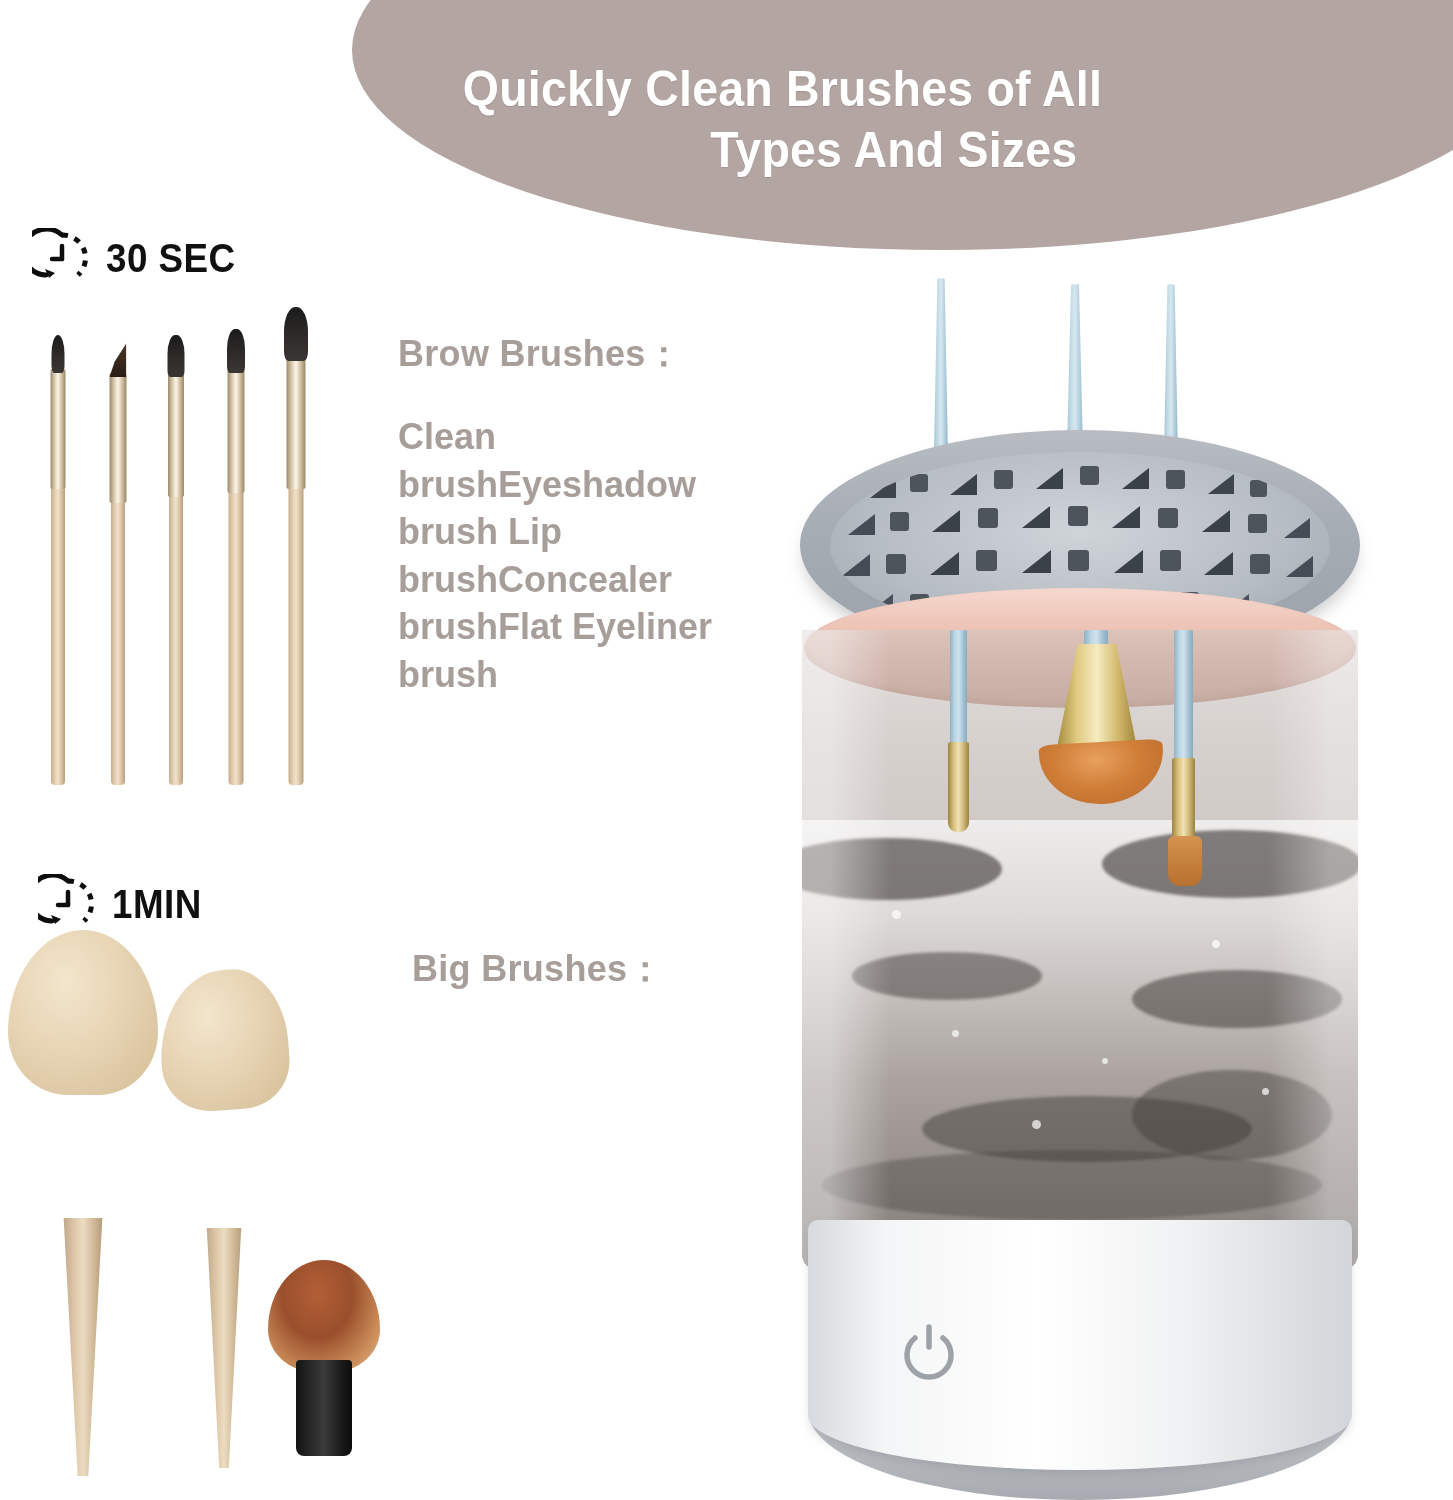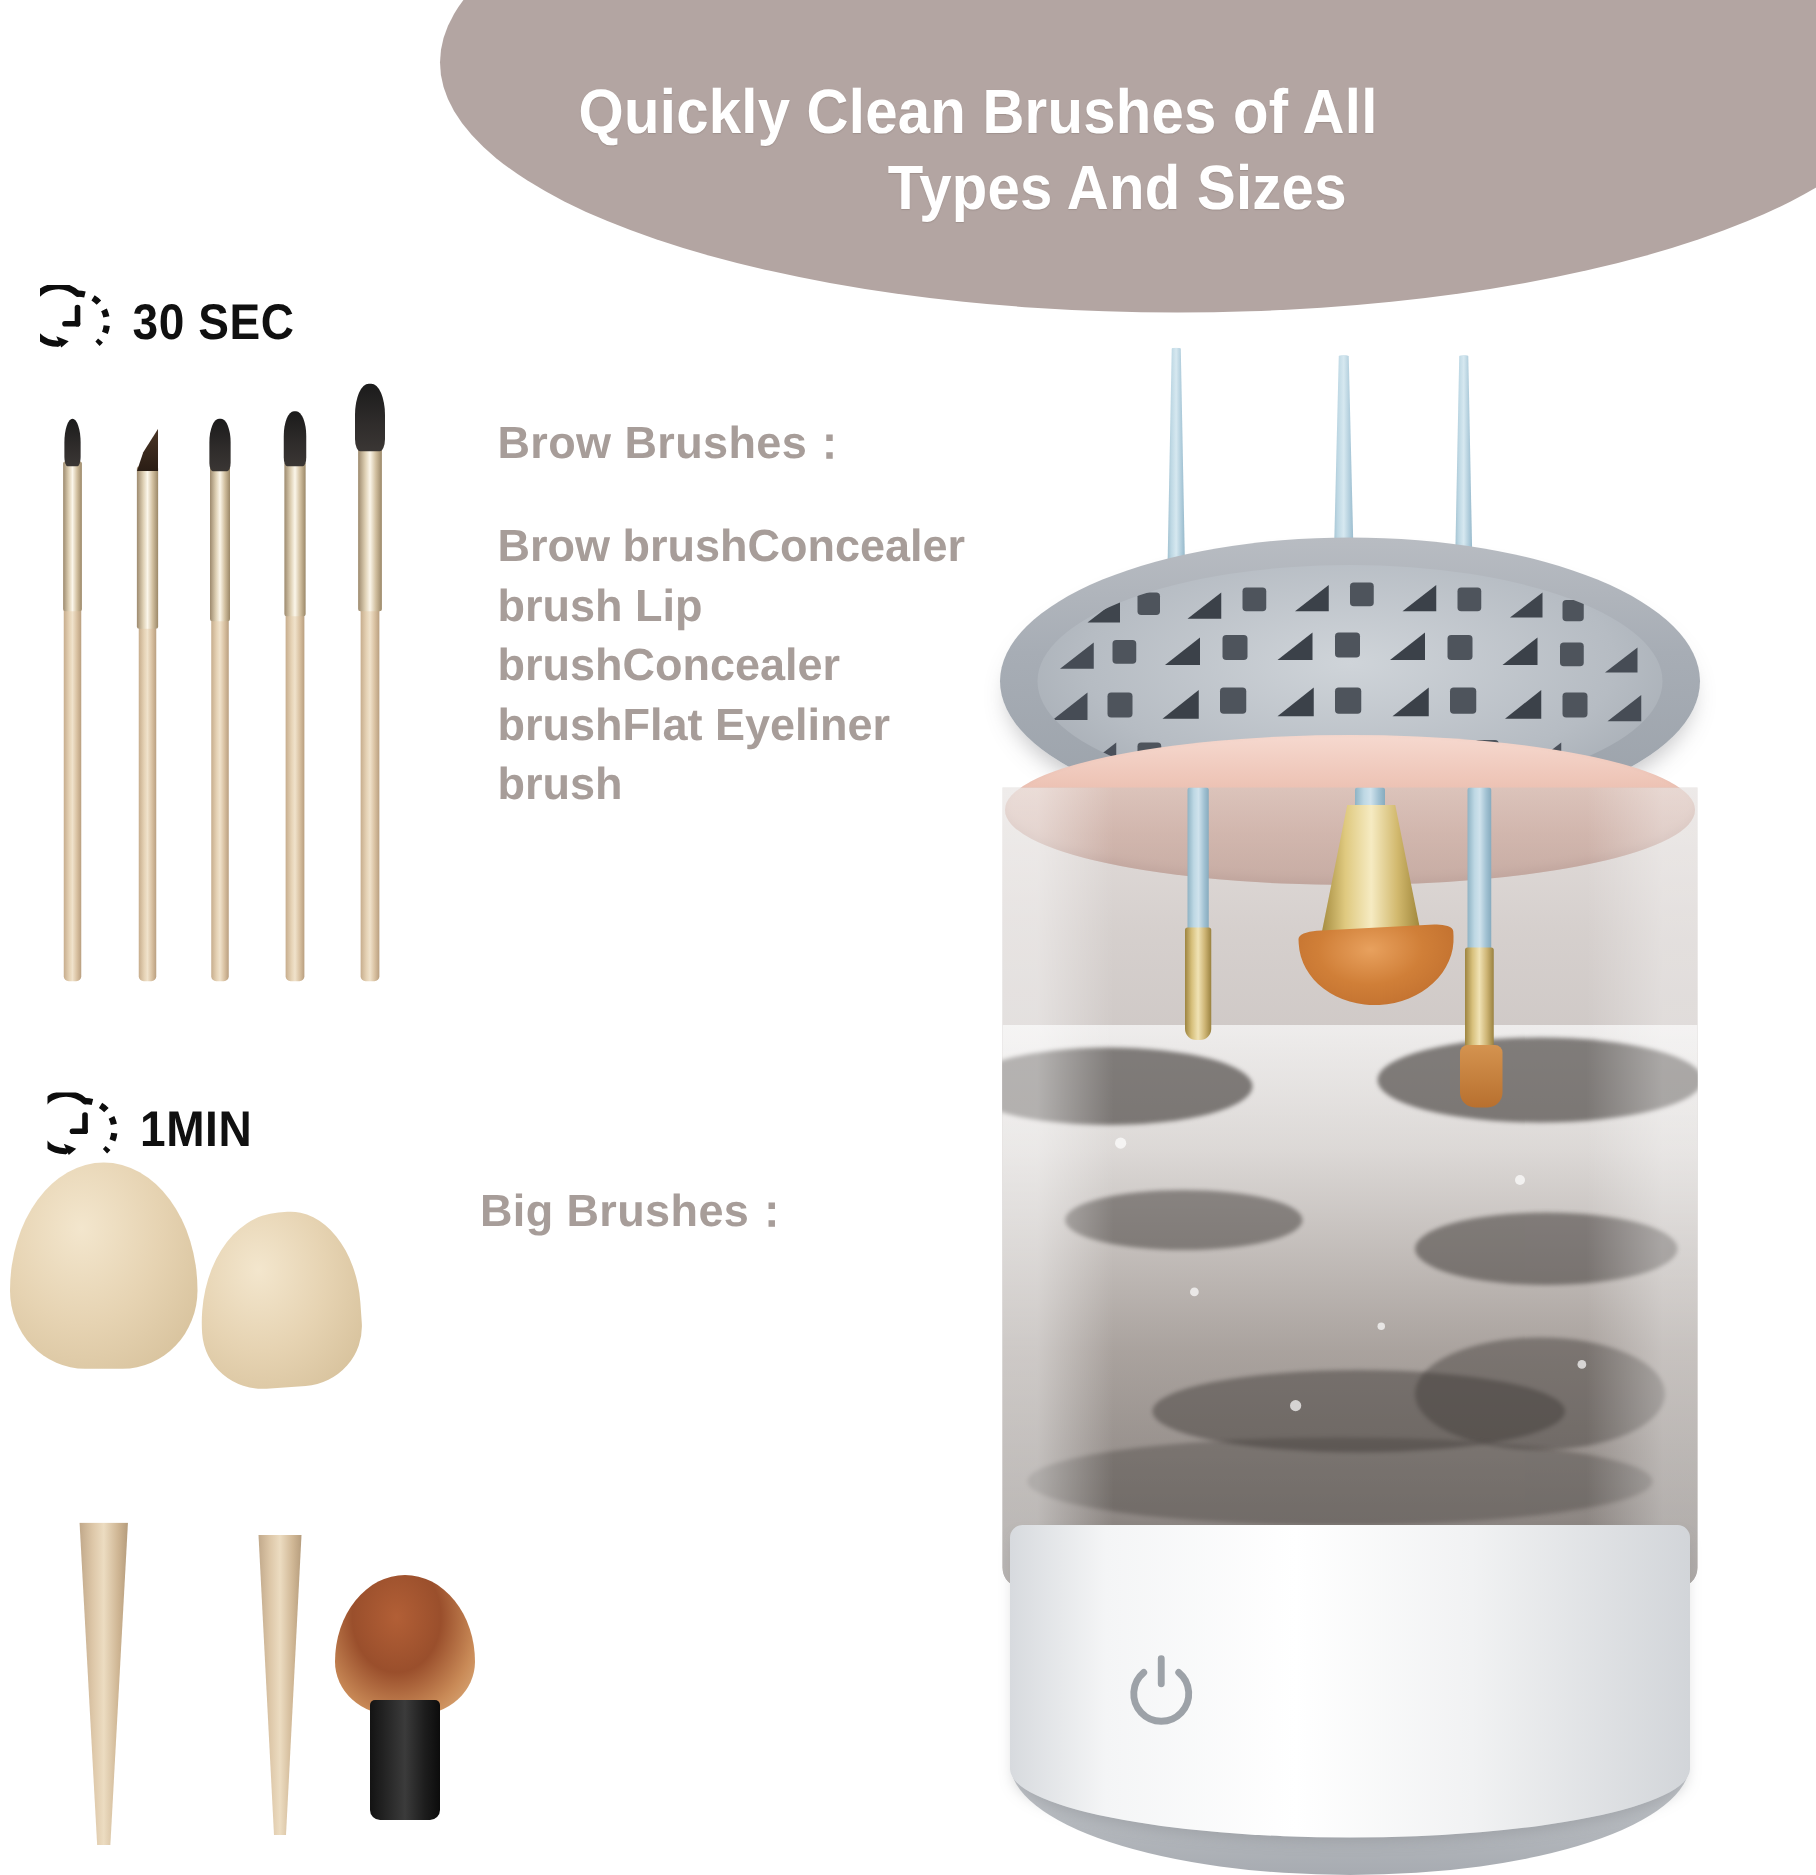--- a/index.html
+++ b/index.html
@@ -137,21 +137,21 @@
     border-radius:10px 10px 50% 50% / 10px 10px 22% 22%;
     box-shadow:0 6px 12px -4px rgba(120,122,128,.4);
   }
   #base-foot{
     position:absolute;left:28px;top:1140px;width:544px;height:90px;
     background:linear-gradient(180deg,#c9ccd1 0%,#b6babf 50%,#a7abb1 100%);
     border-radius:0 0 50% 50% / 0 0 100% 100%;
   }
   #power-button{position:absolute;left:118px;top:1048px;width:62px;height:62px;}
   #small-label-block{position:absolute;left:398px;top:330px;width:400px;}
-  #big-label-block{position:absolute;left:384px;top:945px;width:400px;}
+  #big-label-block{position:absolute;left:412px;top:945px;width:400px;}
   .blk-title{font-size:36px;font-weight:bold;color:#a79d99;margin:0 0 34px 0;letter-spacing:.3px;}
   .blk-body{font-size:36px;font-weight:bold;color:#a79d99;line-height:1.32;margin:0;}
 </style>
 </head>
 <body>
 
 <div id="header-banner"></div>
 <div id="header-title">
   <div class="line l1">Quickly Clean Brushes of All</div>
   <div class="line l2">Types And Sizes</div>
@@ -198,21 +198,21 @@
 
   <div class="sbrush" style="left:248px;height:492px;width:40px;">
     <div class="handle" style="width:15px;height:300px;"></div>
     <div class="ferrule" style="width:19px;height:132px;bottom:296px;"></div>
     <div class="bristle" style="width:24px;height:54px;bottom:424px;border-radius:46% 46% 18% 18%;"></div>
   </div>
 </div>
 
 <div id="small-label-block">
   <p class="blk-title">Brow Brushes：</p>
-  <p class="blk-body">Brow brushConcealer brush Lip brushConcealer brushFlat Eyeliner brush</p>
+  <p class="blk-body">Clean brushEyeshadow brush Lip brushConcealer brushFlat Eyeliner brush</p>
 </div>
 
 <div class="timer-badge" id="timer-1min">
   <div class="clock">
     <svg width="60" height="60" viewBox="0 0 60 60">
       <path d="M30 7 A23 23 0 1 0 14 47" fill="none" stroke="#0d0d0d" stroke-width="5" stroke-linecap="round"></path>
       <path d="M30 7 A23 23 0 0 1 46 47" fill="none" stroke="#0d0d0d" stroke-width="5" stroke-linecap="butt" stroke-dasharray="6 7"></path>
       <path d="M13 41 L17 50 L23 45 Z" fill="#0d0d0d"></path>
       <line x1="30" y1="18" x2="30" y2="31" stroke="#0d0d0d" stroke-width="4.5" stroke-linecap="round"></line>
       <line x1="30" y1="31" x2="20" y2="31" stroke="#0d0d0d" stroke-width="4.5" stroke-linecap="round"></line>

